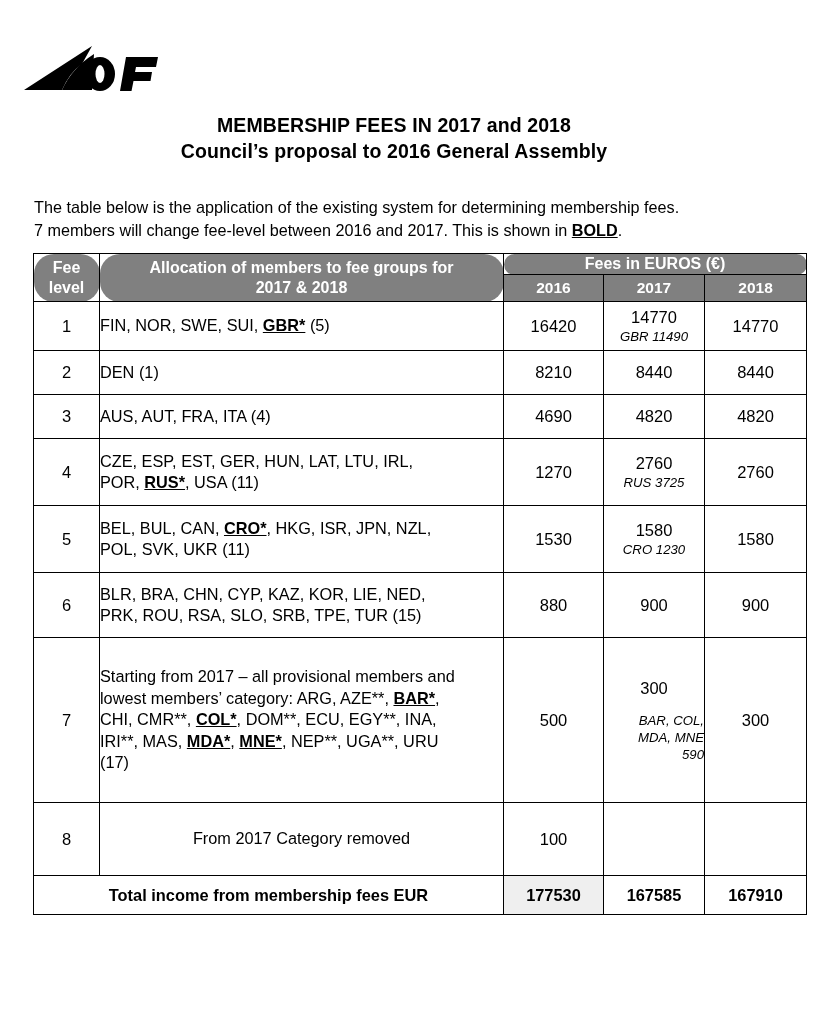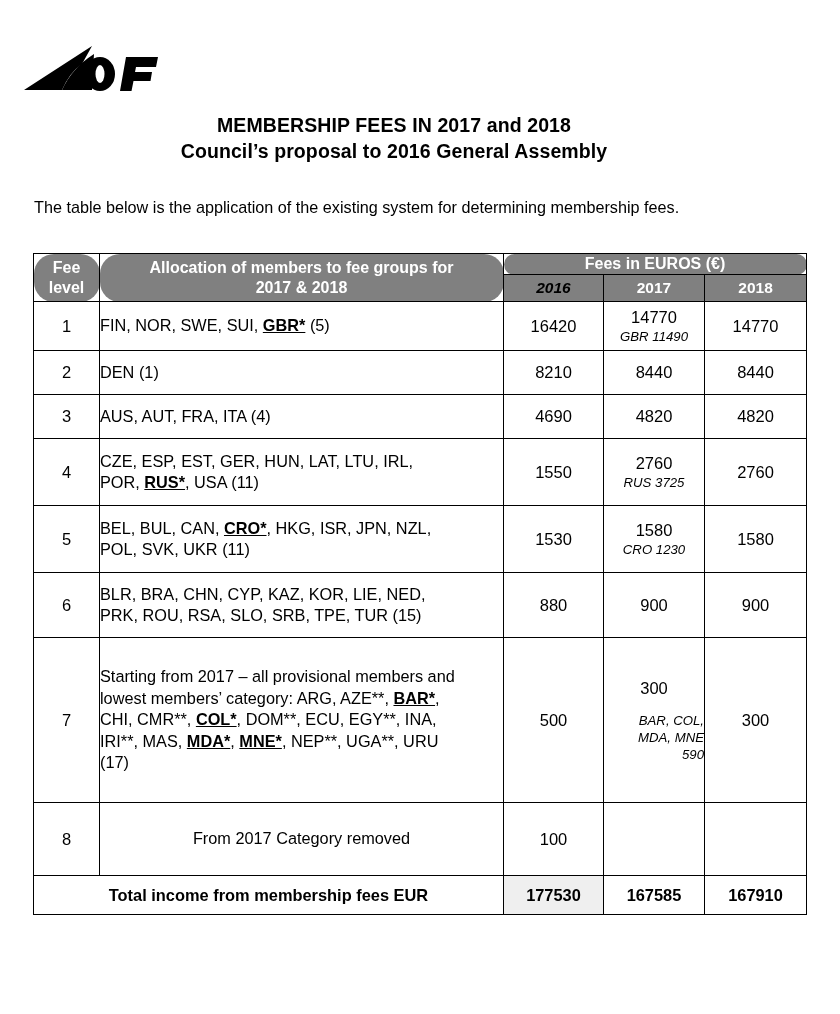--- a/index.html
+++ b/index.html
@@ -87,21 +87,21 @@
   }
   .hdr-sub {
     background: #808080;
     color: #ffffff;
     font-weight: bold;
     text-align: center;
     font-size: 15.5px;
     height: 26px;
     border-top: 1.6px solid #ffffff;
   }
-  .hdr-sub.dim { color: #000000; font-style: italic; }
+  .hdr-sub.dim { color: #ffffff; }
   .hdr-feelevel { border-right: 1.6px solid #ffffff; }
   .hdr-alloc { border-right: 1.6px solid #000000; }
 
   
   .lvl {
     text-align: center;
     font-size: 16.5px;
   }
   .alloc {
     font-size: 16.3px;
@@ -158,20 +158,23 @@
   </svg>
 </div>
 
 <div id="title-block">
   <div class="doc-title">MEMBERSHIP FEES IN 2017 and 2018</div>
   <div class="doc-title">Council’s proposal to 2016 General Assembly</div>
 </div>
 
 <div id="intro">
   <div>The table below is the application of the existing system for determining membership fees.</div>
+  <div>
+    <span>7 members will change fee-level between 2016 and 2017. This is shown in </span><b>BOLD</b><span>.</span>
+  </div>
 </div>
 
 <table id="fees-table">
   <colgroup>
     <col class="c-level">
       <col class="c-alloc">
       <col class="c-2016">
       <col class="c-2017">
       <col class="c-2018">
   </colgroup>
@@ -211,21 +214,21 @@
       <tr class="r3">
         <td class="lvl">3</td>
         <td class="alloc">AUS, AUT, FRA, ITA  (4)</td>
         <td class="fee">4690</td>
         <td class="fee"><span>4820</span></td>
         <td class="fee">4820</td>
       </tr>
       <tr class="r4">
         <td class="lvl">4</td>
         <td class="alloc">CZE, ESP, EST, GER, HUN, LAT, LTU, IRL,<br>POR, <u>RUS*</u>, USA (11)</td>
-        <td class="fee">1550</td>
+        <td class="fee">1270</td>
         <td class="fee"><span>2760</span><span class="note">RUS 3725</span></td>
         <td class="fee">2760</td>
       </tr>
       <tr class="r5">
         <td class="lvl">5</td>
         <td class="alloc">BEL, BUL, CAN, <u>CRO*</u>, HKG, ISR, JPN, NZL,<br>POL, SVK, UKR (11)</td>
         <td class="fee">1530</td>
         <td class="fee"><span>1580</span><span class="note">CRO 1230</span></td>
         <td class="fee">1580</td>
       </tr>

